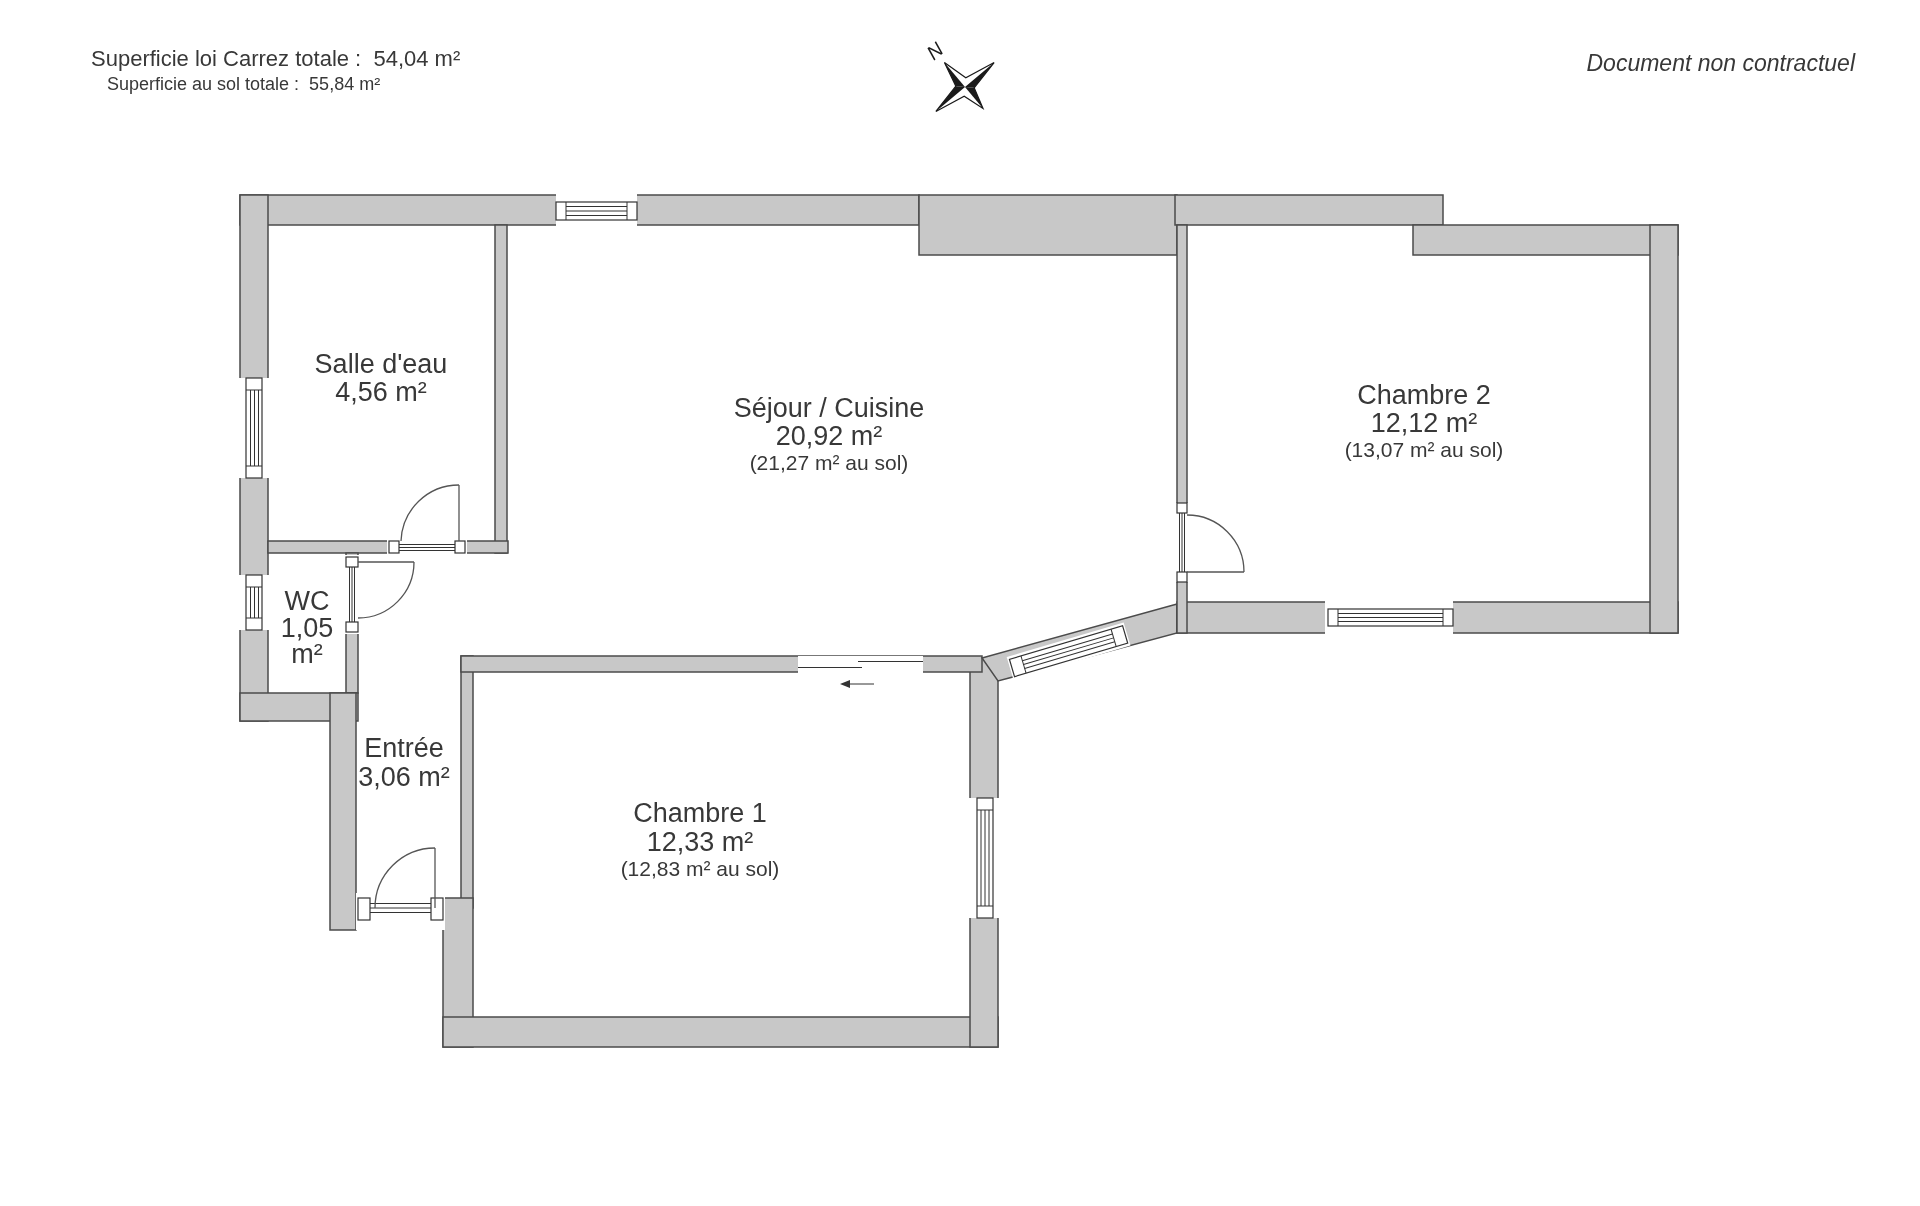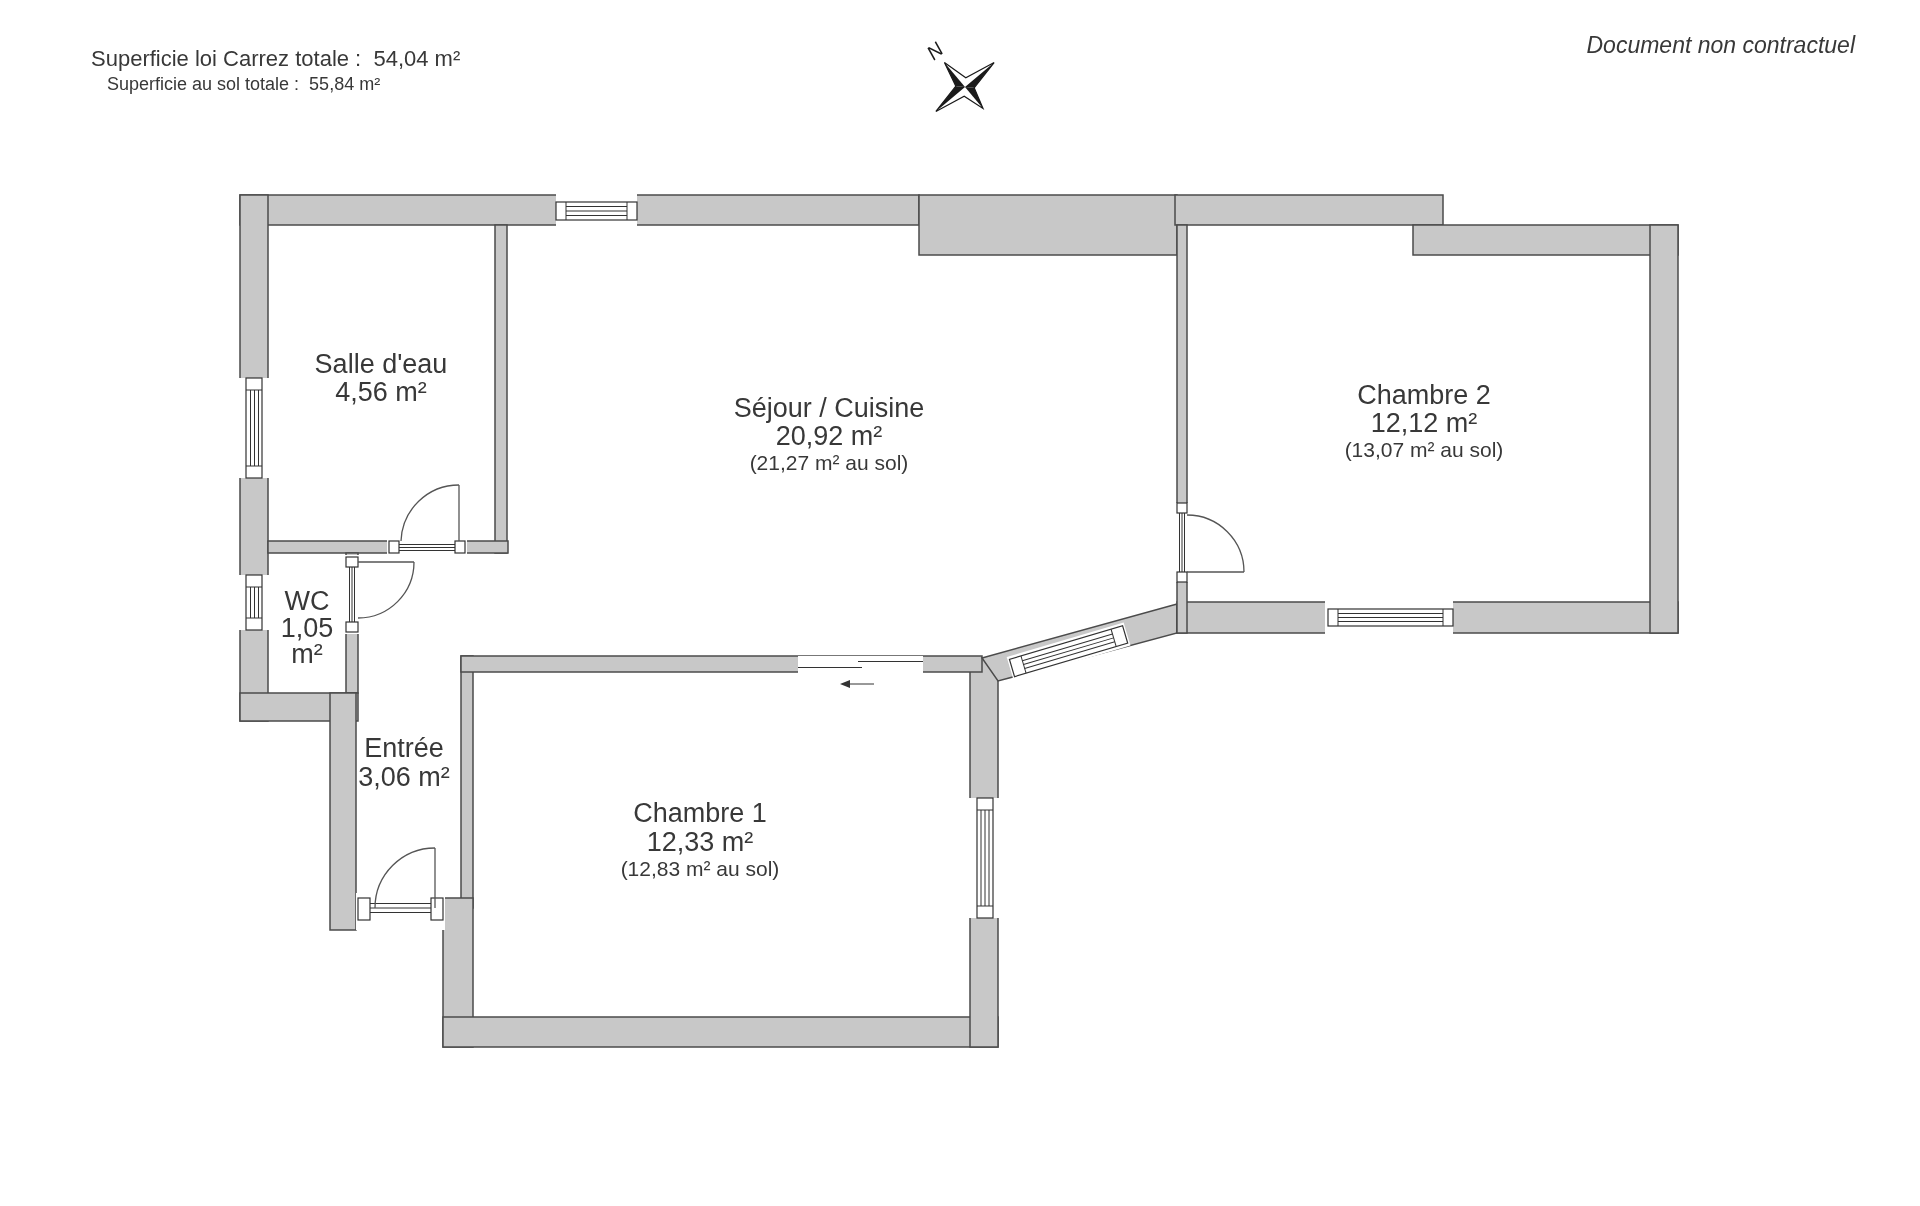--- a/index.html
+++ b/index.html
@@ -13,21 +13,21 @@
   html,body{background:var(--page-bg);}
   body{
     font-family:"Liberation Sans", sans-serif;
     color:var(--text-color);
     width:1920px;height:1206px;position:relative;overflow:hidden;
   }
   .stage{position:absolute;left:0;top:0;width:1920px;height:1206px;}
   .hdr{position:absolute;white-space:pre;color:var(--text-color);margin-left:16px;}
   .hdr-l1{left:75px;top:46px;font-size:22px;}
   .hdr-l2{left:91px;top:74px;font-size:18px;}
-  .hdr-disc{right:65px;top:32px;font-size:23px;font-style:italic;}
+  .hdr-disc{right:65px;top:50px;font-size:23px;font-style:italic;}
   svg{position:absolute;left:0;top:0;}
   svg text{font-family:"Liberation Sans", sans-serif;fill:var(--text-color);}
   .room-name,.room-area{font-size:27px;}
   .room-floor{font-size:21px;}
   .wall{fill:var(--wall-fill);stroke:var(--wall-line);stroke-width:1.5;}
   .opening{fill:#ffffff;stroke:none;}
   .frame{fill:#ffffff;stroke:var(--detail-line);stroke-width:1.2;}
   .fline{stroke:var(--detail-line);stroke-width:1;fill:none;}
   .doorline{stroke:#555555;stroke-width:1.3;fill:none;}
   .northtxt{font-size:20px;font-style:italic;fill:#1a1a1a;}

